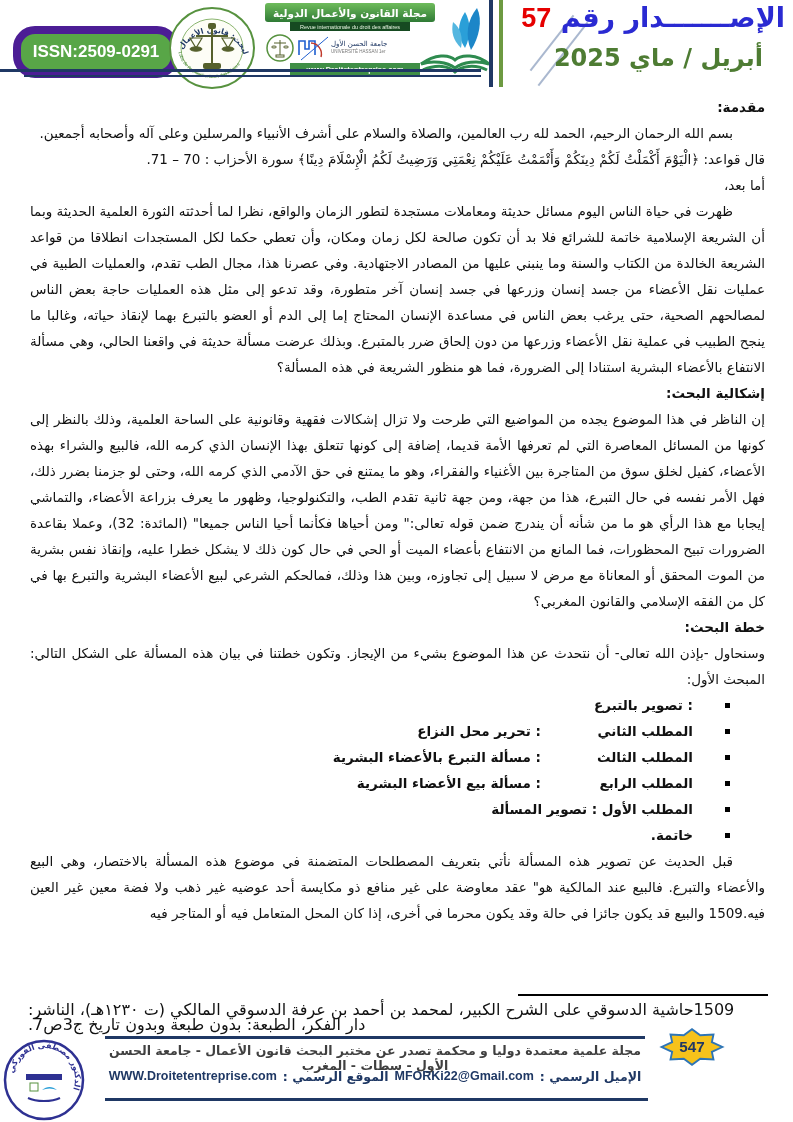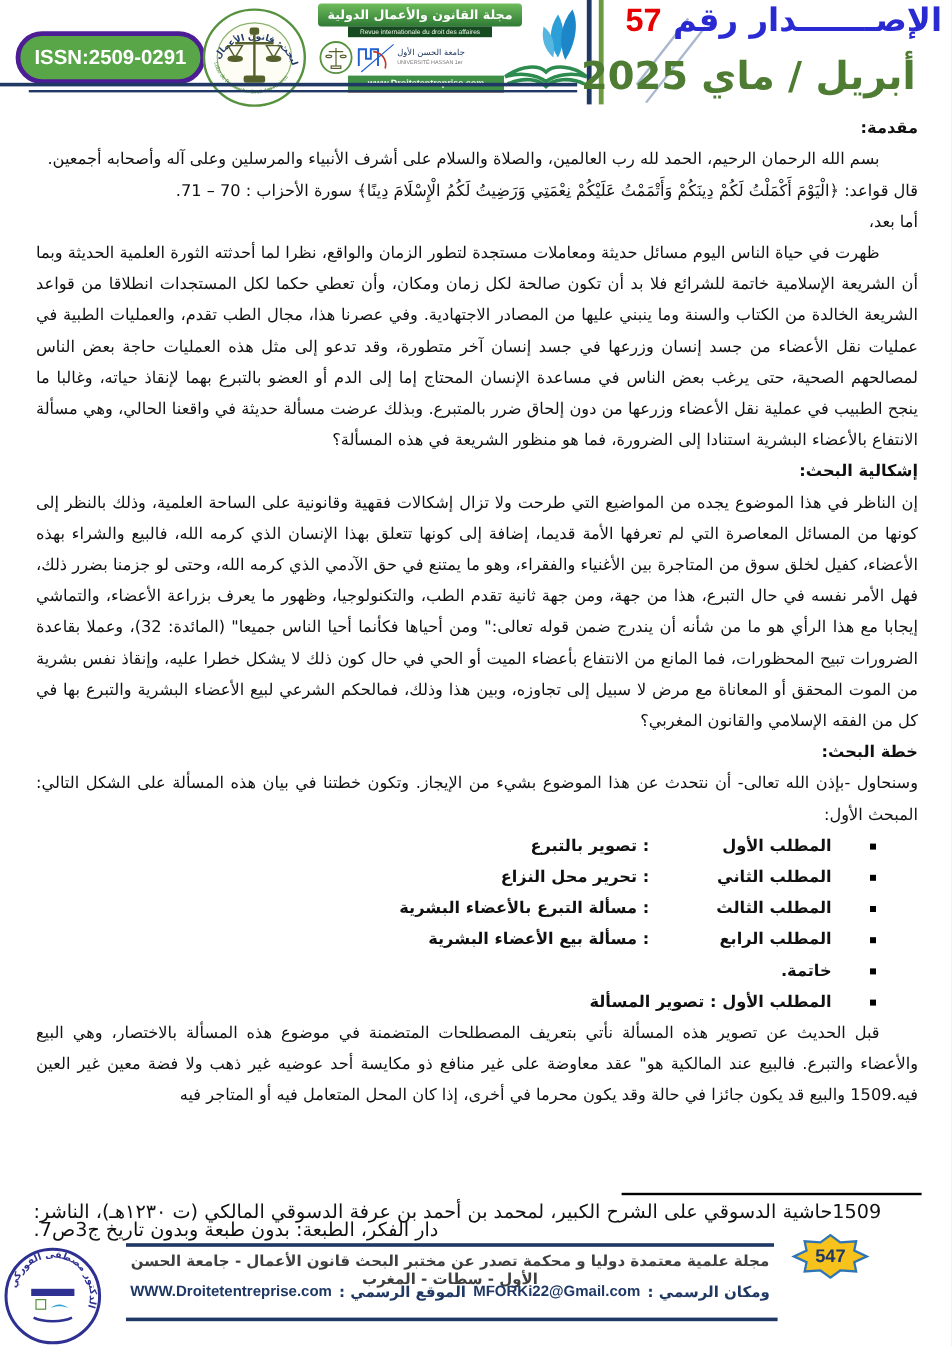--- a/index.html
+++ b/index.html
@@ -1,21 +1,21 @@
 <!DOCTYPE html>
 <html lang="ar"><head>
 <meta charset="utf-8">
 <style>
   html,body{margin:0;padding:0;background:#e8e8e8;}
   .page{position:relative;width:793px;height:1122px;margin:0 auto;background:#fff;overflow:hidden;
         font-family:"DejaVu Sans",sans-serif;color:#111;}
 
   
   .issn-pill{position:absolute;left:13px;top:26px;width:150px;height:36px;background:#58a647;
-             border:4px solid #4c1d95;border-radius:22px;display:flex;align-items:center;justify-content:center;
+             border:8px solid #4c1d95;border-radius:22px;display:flex;align-items:center;justify-content:center;
              color:#fff;font-weight:bold;font-size:17px;font-family:"Liberation Sans",sans-serif;}
   .lab-logo{position:absolute;left:168px;top:6px;}
   .journal-logo{position:absolute;left:265px;top:2px;width:225px;height:76px;}
   .jl-banner{position:absolute;left:0;top:1px;width:170px;height:19px;background:linear-gradient(180deg,#6fbc5c,#2f7a35);
              border-radius:3px;color:#fff;font-weight:bold;font-size:10.5px;display:flex;align-items:center;justify-content:center;direction:rtl;}
   .jl-sub{position:absolute;left:25px;top:20px;width:120px;height:9px;background:#164a21;color:#eaf6e4;
           font-size:5.5px;display:flex;align-items:center;justify-content:center;font-family:"Liberation Sans",sans-serif;}
   .jl-mid{position:absolute;left:0;top:30px;width:170px;height:31px;display:flex;align-items:center;}
   .jl-web{position:absolute;left:25px;top:61px;width:130px;height:12px;background:#3f8f46;color:#fff;
           font-size:7.5px;font-weight:bold;display:flex;align-items:center;justify-content:center;
@@ -25,21 +25,21 @@
   .book-logo{position:absolute;left:415px;top:6px;}
   .header-rule-1{position:absolute;left:0;top:69px;width:481px;height:3px;background:#1f3864;}
   .header-rule-2{position:absolute;left:24px;top:75px;width:457px;height:2px;background:#1f3864;}
   .vbar-navy{position:absolute;left:489px;top:0;width:4px;height:87px;background:#1f3864;}
   .vbar-green{position:absolute;left:499px;top:0;width:4px;height:87px;background:#6d9a41;}
   .diag{position:absolute;width:2px;background:#aab8cf;transform:rotate(38deg);transform-origin:center;}
   .diag1{left:551px;top:8px;height:70px;}
   .diag2{left:562px;top:14px;height:80px;}
   .issue-title{position:absolute;right:8px;top:2px;direction:rtl;font-size:27px;font-weight:bold;color:#2a2ad2;white-space:nowrap;}
   .issue-number{color:#e60000;font-family:"Liberation Sans",sans-serif;text-align:right;}
-  .issue-date{position:absolute;right:30px;top:44px;direction:rtl;font-size:32px;font-weight:bold;color:#4e7c33;white-space:nowrap;}
+  .issue-date{position:absolute;right:30px;top:44px;direction:rtl;font-size:24px;font-weight:bold;color:#4e7c33;white-space:nowrap;}
 
   
   .doc-body{position:absolute;right:28px;left:30px;top:94px;direction:rtl;text-align:justify;
             font-size:13.5px;line-height:26px;}
   .doc-body p{margin:0;}
   .doc-body .head{font-weight:bold;}
   .indent{text-indent:32px;}
   .bold{font-weight:normal;}
   .plan-row{display:flex;align-items:center;padding-right:35px;line-height:26px;}
   .plan-bullet{width:5px;height:5px;background:#000;margin-left:32px;flex:none;}
@@ -158,59 +158,58 @@
     <p><span>قال قواعد: </span><span class="bold">﴿الْيَوْمَ أَكْمَلْتُ لَكُمْ دِينَكُمْ وَأَتْمَمْتُ عَلَيْكُمْ نِعْمَتِي وَرَضِيتُ لَكُمُ الْإِسْلَامَ دِينًا﴾</span><span> سورة الأحزاب : 70 – 71.</span></p>
     <p>أما بعد،</p>
     <p class="indent">ظهرت في حياة الناس اليوم مسائل حديثة ومعاملات مستجدة لتطور الزمان والواقع، نظرا لما أحدثته الثورة العلمية الحديثة وبما أن الشريعة الإسلامية خاتمة للشرائع فلا بد أن تكون صالحة لكل زمان ومكان، وأن تعطي حكما لكل المستجدات انطلاقا من قواعد الشريعة الخالدة من الكتاب والسنة وما ينبني عليها من المصادر الاجتهادية. وفي عصرنا هذا، مجال الطب تقدم، والعمليات الطبية في عمليات نقل الأعضاء من جسد إنسان وزرعها في جسد إنسان آخر متطورة، وقد تدعو إلى مثل هذه العمليات حاجة بعض الناس لمصالحهم الصحية، حتى يرغب بعض الناس في مساعدة الإنسان المحتاج إما إلى الدم أو العضو بالتبرع بهما لإنقاذ حياته، وغالبا ما ينجح الطبيب في عملية نقل الأعضاء وزرعها من دون إلحاق ضرر بالمتبرع. وبذلك عرضت مسألة حديثة في واقعنا الحالي، وهي مسألة الانتفاع بالأعضاء البشرية استنادا إلى الضرورة،  فما هو منظور الشريعة في هذه المسألة؟</p>
     <p class="head">إشكالية البحث:</p>
     <p><span>إن الناظر في هذا الموضوع يجده من المواضيع التي طرحت ولا تزال إشكالات فقهية وقانونية على الساحة العلمية، وذلك بالنظر إلى كونها من المسائل المعاصرة التي لم تعرفها الأمة قديما، إضافة إلى كونها تتعلق بهذا الإنسان الذي كرمه الله، فالبيع والشراء بهذه الأعضاء، كفيل لخلق سوق من المتاجرة بين الأغنياء والفقراء، وهو ما يمتنع في حق الآدمي الذي كرمه الله، وحتى لو جزمنا بضرر ذلك، فهل الأمر نفسه في حال التبرع، هذا من جهة، ومن جهة ثانية تقدم الطب، والتكنولوجيا، وظهور ما يعرف بزراعة الأعضاء، والتماشي  إيجابا مع هذا الرأي  هو ما من شأنه أن يندرج ضمن قوله تعالى:"</span><span class="bold"> ومن أحياها فكأنما أحيا الناس جميعا"</span><span> (المائدة: 32)، وعملا بقاعدة الضرورات تبيح المحظورات، فما المانع من الانتفاع بأعضاء الميت أو الحي في حال كون ذلك لا يشكل خطرا عليه، وإنقاذ نفس بشرية من الموت المحقق أو المعاناة مع مرض لا سبيل إلى تجاوزه، وبين هذا وذلك، فمالحكم الشرعي لبيع الأعضاء البشرية والتبرع بها في كل من الفقه الإسلامي والقانون المغربي؟</span></p>
     <p class="head">خطة البحث:</p>
     <p>وسنحاول -بإذن الله تعالى- أن نتحدث عن هذا الموضوع بشيء من الإيجاز. وتكون خطتنا في بيان هذه المسألة على الشكل التالي: المبحث الأول:</p>
 
     <div class="plan-row">
       <span class="plan-bullet"></span>
-      <span class="plan-label">المطلب الأول</span>
       <span class="plan-desc">: تصوير بالتبرع</span>
     </div>
     <div class="plan-row">
       <span class="plan-bullet"></span>
       <span class="plan-label">المطلب الثاني</span>
       <span class="plan-desc">: تحرير محل النزاع</span>
     </div>
     <div class="plan-row">
       <span class="plan-bullet"></span>
       <span class="plan-label">المطلب الثالث</span>
       <span class="plan-desc">: مسألة التبرع بالأعضاء البشرية</span>
     </div>
     <div class="plan-row">
       <span class="plan-bullet"></span>
       <span class="plan-label">المطلب الرابع</span>
       <span class="plan-desc">: مسألة بيع الأعضاء البشرية</span>
     </div>
     <div class="plan-row wide">
       <span class="plan-bullet"></span>
+      <span class="plan-label">المطلب الأول : تصوير المسألة</span>
+      <span class="plan-desc"></span>
+    </div>
+    <div class="plan-row wide">
+      <span class="plan-bullet"></span>
       <span class="plan-label">خاتمة.</span>
-      <span class="plan-desc"></span>
-    </div>
-    <div class="plan-row wide">
-      <span class="plan-bullet"></span>
-      <span class="plan-label">المطلب الأول : تصوير المسألة</span>
       <span class="plan-desc"></span>
     </div>
 
     <p class="indent"><span>قبل الحديث عن تصوير هذه المسألة نأتي بتعريف المصطلحات المتضمنة في موضوع هذه المسألة بالاختصار، وهي البيع والأعضاء والتبرع. فالبيع عند المالكية هو" عقد معاوضة على غير منافع ذو مكايسة أحد عوضيه غير ذهب ولا فضة معين غير العين فيه.</span><span class="bold">1509</span><span> والبيع قد يكون جائزا في حالة وقد يكون محرما في أخرى، إذا كان المحل المتعامل فيه أو المتاجر فيه</span></p>
   </div>
 
   <div class="footnote-sep"></div>
   <div class="footnote-text"><span class="bold">1509</span><span>حاشية الدسوقي على الشرح الكبير، لمحمد بن أحمد بن عرفة الدسوقي المالكي (ت ١٢٣٠هـ)، الناشر: دار الفكر، الطبعة: بدون طبعة وبدون تاريخ ج3ص7.</span></div>
 
   <div class="footer-rule-top"></div>
   <div class="footer-line1">مجلة علمية معتمدة  دوليا و محكمة تصدر عن مختبر البحث قانون الأعمال - جامعة الحسن الأول - سطات - المغرب</div>
   <div class="footer-line2">
-    <span>ومكان الرسمي :</span>
+    <span>الإميل الرسمي :</span>
     <span class="latin">MFORKi22@Gmail.com</span>
     <span>الموقع الرسمي :</span>
     <span class="latin">WWW.Droitetentreprise.com</span>
   </div>
   <div class="footer-rule-bottom"></div>
 
   <svg class="page-badge" width="68" height="38" viewBox="0 0 100 60">
     <polygon points="98,30 81.4,37.7 83.9,49.8 63,48.5 50,58 37,48.5 16.1,49.8 18.6,37.7 2,30 18.6,22.3 16.1,10.2 37,11.5 50,2 63,11.5 83.9,10.2 81.4,22.3" fill="#f6c21b" stroke="#2e75b6" stroke-width="3"></polygon>
     <text x="50" y="38" text-anchor="middle" font-size="24" font-weight="bold" fill="#1f3864">547</text>
   </svg>

